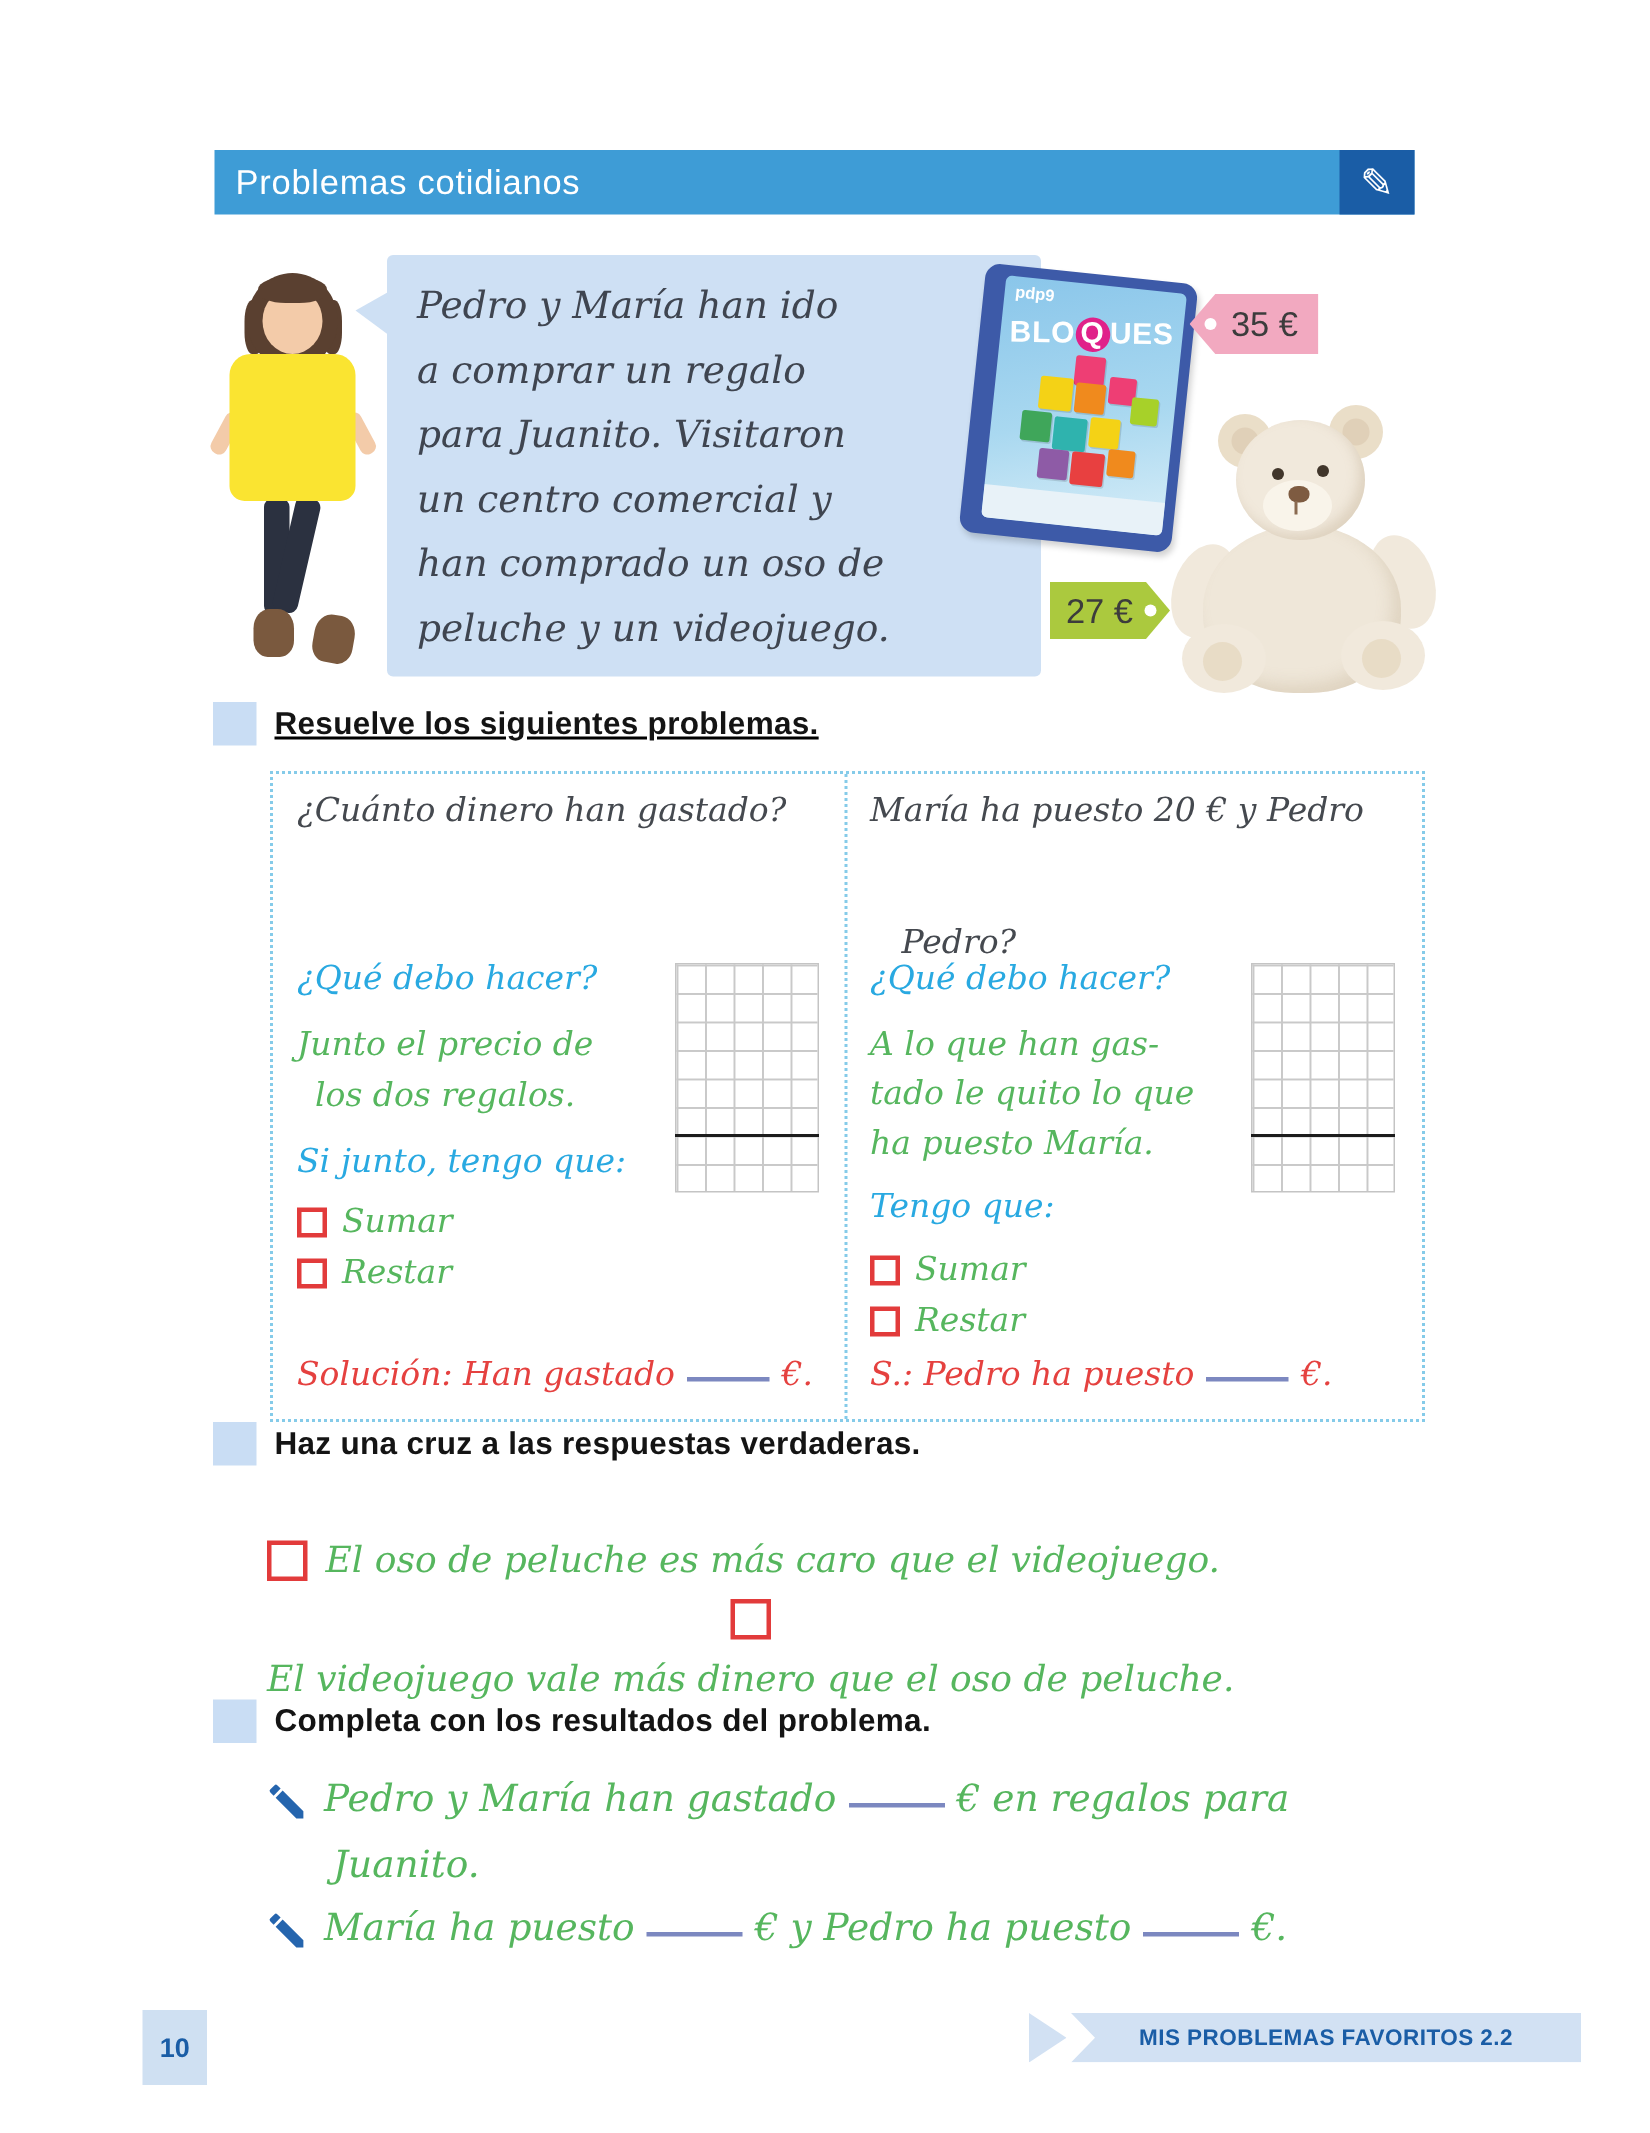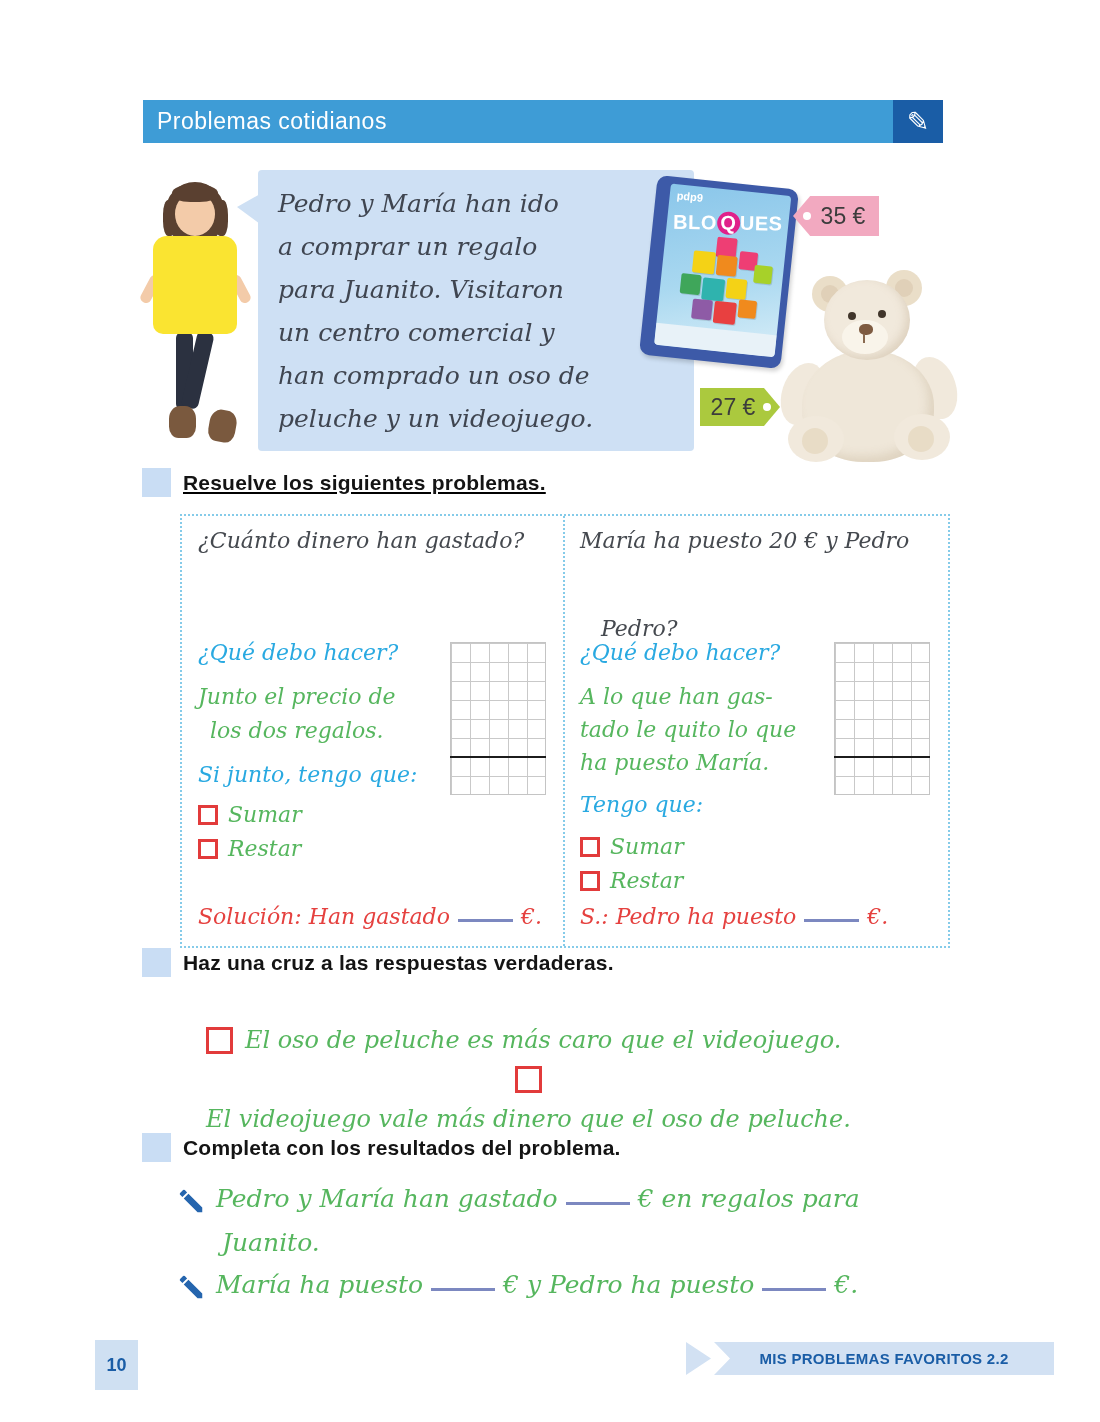--- a/index.html
+++ b/index.html
@@ -108,21 +108,21 @@
     margin:0 8px 2px 8px; }
   .blank-lg { width:64px; }
   .calc-grid { position:absolute; width:96px; height:153px; border:1px solid #c4c4c4;
     background-image:
       linear-gradient(#c9c9c9 1px, transparent 1px),
       linear-gradient(90deg, #c9c9c9 1px, transparent 1px);
     background-size:19px 19px; }
   .calc-line { position:absolute; left:-1px; right:-1px; top:113px; height:2px; background:#1c1c1c; }
 
   
-  .stmt-row { position:absolute; display:flex; align-items:center; gap:12px;margin-left:28px; }
+  .stmt-row { position:absolute; display:flex; align-items:center; gap:12px; }
   .stmt-row .txt { font-size:24px; color:#56b65e; white-space:nowrap; }
   .pencil-row { position:absolute; display:flex; align-items:flex-start; gap:10px; }
   .pencil-ico { width:30px; height:30px; flex:none; margin-top:2px; }
   .pencil-ico svg { width:30px; height:30px; fill:#2565ae; transform:scaleX(-1); }
   .completa-txt { font-size:25px; color:#56b65e; white-space:nowrap; }
 
   
   .page-num { position:absolute; left:95px; top:1340px; width:43px; height:50px; background:#cfe0f2;
     display:flex; align-items:center; justify-content:center; color:#1a5da6; font-weight:bold; font-size:18px; }
   .ribbon-tri { position:absolute; left:686px; top:1342px; width:25px; height:33px; background:#d2e1f3;

